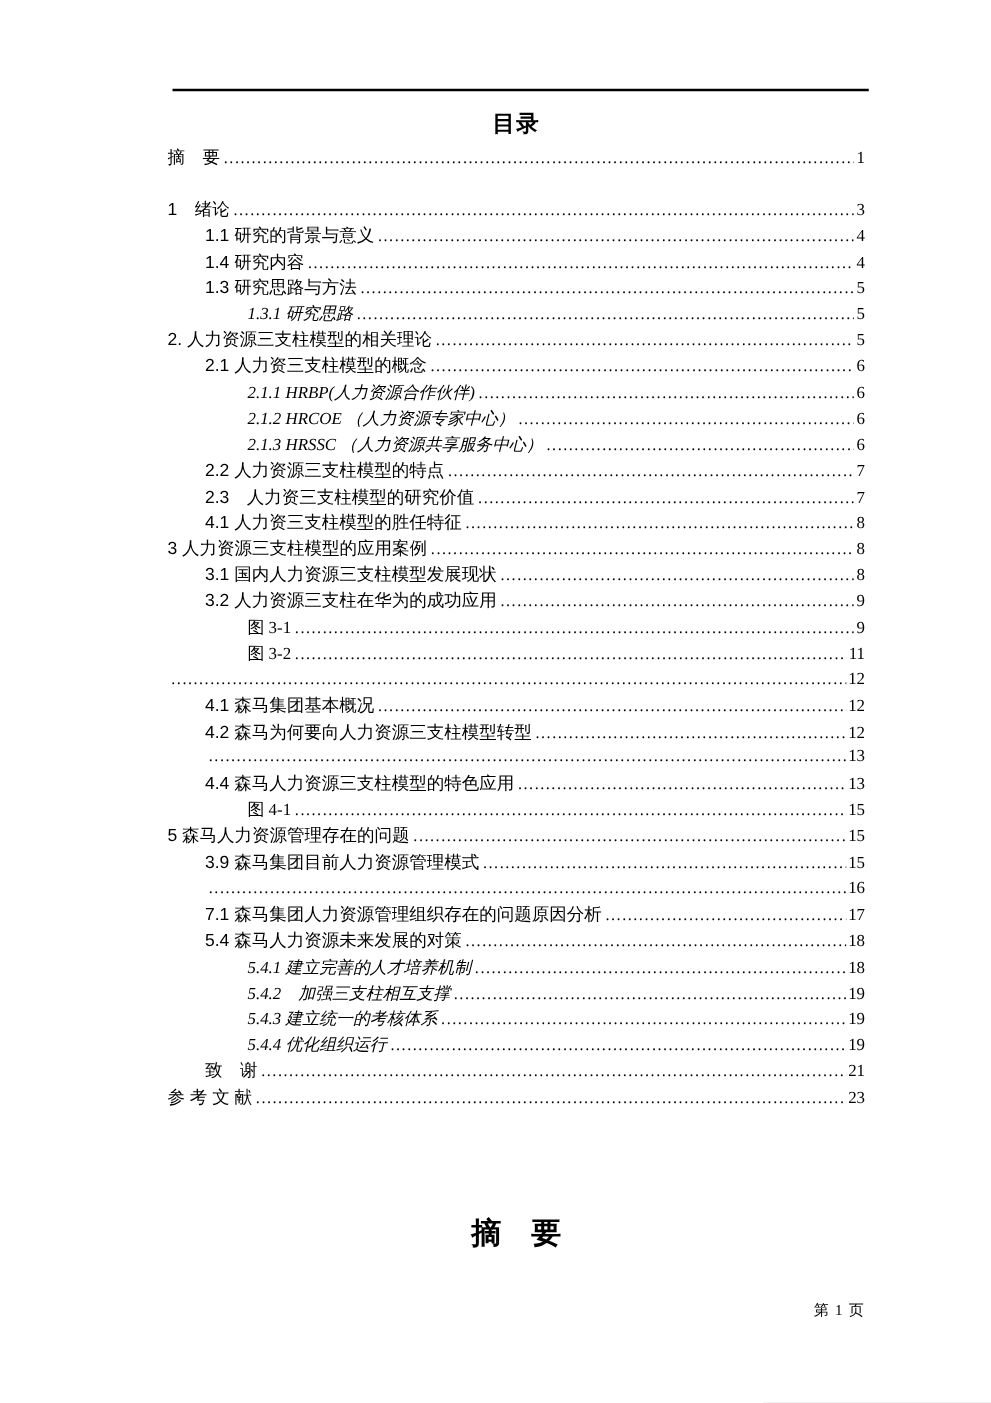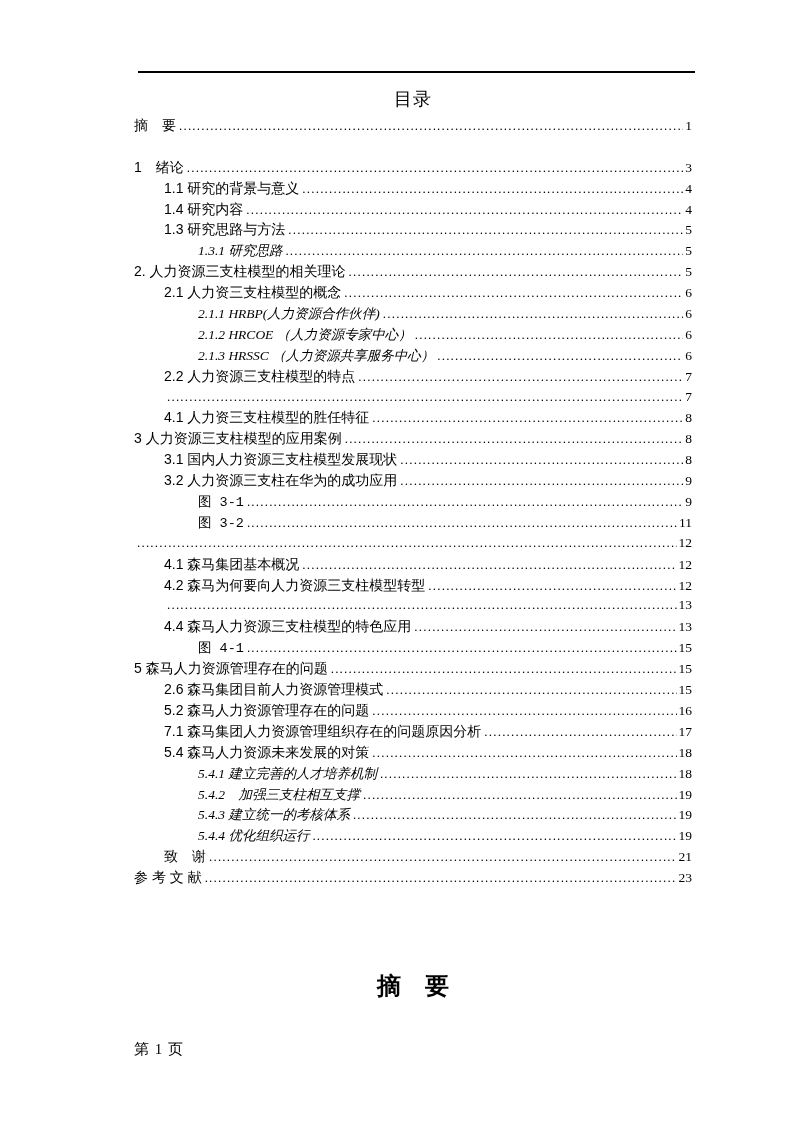--- a/index.html
+++ b/index.html
@@ -21,21 +21,21 @@
     height: 2px;
     background: #000;
   }
   .toc-title {
     position: absolute;
     left: 134px;
     top: 87px;
     width: 558px;
     text-align: center;
     font-family: "Liberation Serif", "DejaVu Serif", serif;
-    font-weight: normal;
+    font-weight: bold;
     font-size: 18px;
     letter-spacing: 1px;
   }
   .toc-list {
     position: absolute;
     left: 134px;
     top: 117px;
     width: 558px;
   }
   .toc-row {
@@ -57,21 +57,21 @@
     font-size: 14.5px;
     letter-spacing: 0.3px;
     margin-top: 30px;
   }
   .style-kai .toc-label {
     font-family: "Liberation Serif", "DejaVu Serif", serif;
     font-style: italic;
     font-size: 13.5px;
   }
   .style-song .toc-label {
-    font-family: Liberation Mono, monospace;
+    font-family: Liberation Serif, serif;
     font-size: 13.5px;
   }
   .toc-leader {
     flex: 1 1 auto;
     overflow: hidden;
     margin: 0 2px 0 3px;
     font-family: "Liberation Serif", "DejaVu Serif", serif;
     font-size: 13px;
   }
   .toc-leader::before {
@@ -92,23 +92,23 @@
     text-align: center;
     font-family: "Liberation Serif", "DejaVu Serif", serif;
     font-weight: bold;
     font-size: 24px;
   }
   .page-footer {
     position: absolute;
     left: 134px;
     top: 1040px;
     width: 558px;
-    text-align: left;
-    font-family: "Liberation Serif", "DejaVu Serif", serif;
-    font-size: 15px;
+    text-align: right;
+    font-family: "Liberation Serif", "DejaVu Serif", serif;
+    font-size: 12px;
     letter-spacing: 1px;
   }
 </style>
 </head>
 <body>
 
 <div class="page">
   <div class="header-rule"></div>
   <div class="toc-title">目录</div>
   <div class="toc-list">
@@ -171,20 +171,21 @@
         <span class="toc-label">2.1.3 HRSSC （人力资源共享服务中心）</span>
         <span class="toc-leader"></span>
         <span class="toc-page">6</span>
       </div>
       <div class="toc-row level-1 style-hei">
         <span class="toc-label">2.2 人力资源三支柱模型的特点</span>
         <span class="toc-leader"></span>
         <span class="toc-page">7</span>
       </div>
       <div class="toc-row level-1 style-hei">
+        <span class="toc-label">2.3　人力资三支柱模型的研究价值</span>
         <span class="toc-leader"></span>
         <span class="toc-page">7</span>
       </div>
       <div class="toc-row level-1 style-hei">
         <span class="toc-label">4.1 人力资三支柱模型的胜任特征</span>
         <span class="toc-leader"></span>
         <span class="toc-page">8</span>
       </div>
       <div class="toc-row level-0 style-hei">
         <span class="toc-label">3 人力资源三支柱模型的应用案例</span>
@@ -238,26 +239,25 @@
         <span class="toc-label">图 4-1</span>
         <span class="toc-leader"></span>
         <span class="toc-page">15</span>
       </div>
       <div class="toc-row level-0 style-hei">
         <span class="toc-label">5 森马人力资源管理存在的问题</span>
         <span class="toc-leader"></span>
         <span class="toc-page">15</span>
       </div>
       <div class="toc-row level-1 style-hei">
-        <span class="toc-label">2.6 森马集团目前人力资源管理模式</span>
+        <span class="toc-label">3.9 森马集团目前人力资源管理模式</span>
         <span class="toc-leader"></span>
         <span class="toc-page">15</span>
       </div>
       <div class="toc-row level-1 style-hei">
-        <span class="toc-label">5.2 森马人力资源管理存在的问题</span>
         <span class="toc-leader"></span>
         <span class="toc-page">16</span>
       </div>
       <div class="toc-row level-1 style-hei">
         <span class="toc-label">7.1 森马集团人力资源管理组织存在的问题原因分析</span>
         <span class="toc-leader"></span>
         <span class="toc-page">17</span>
       </div>
       <div class="toc-row level-1 style-hei">
         <span class="toc-label">5.4 森马人力资源未来发展的对策</span>

